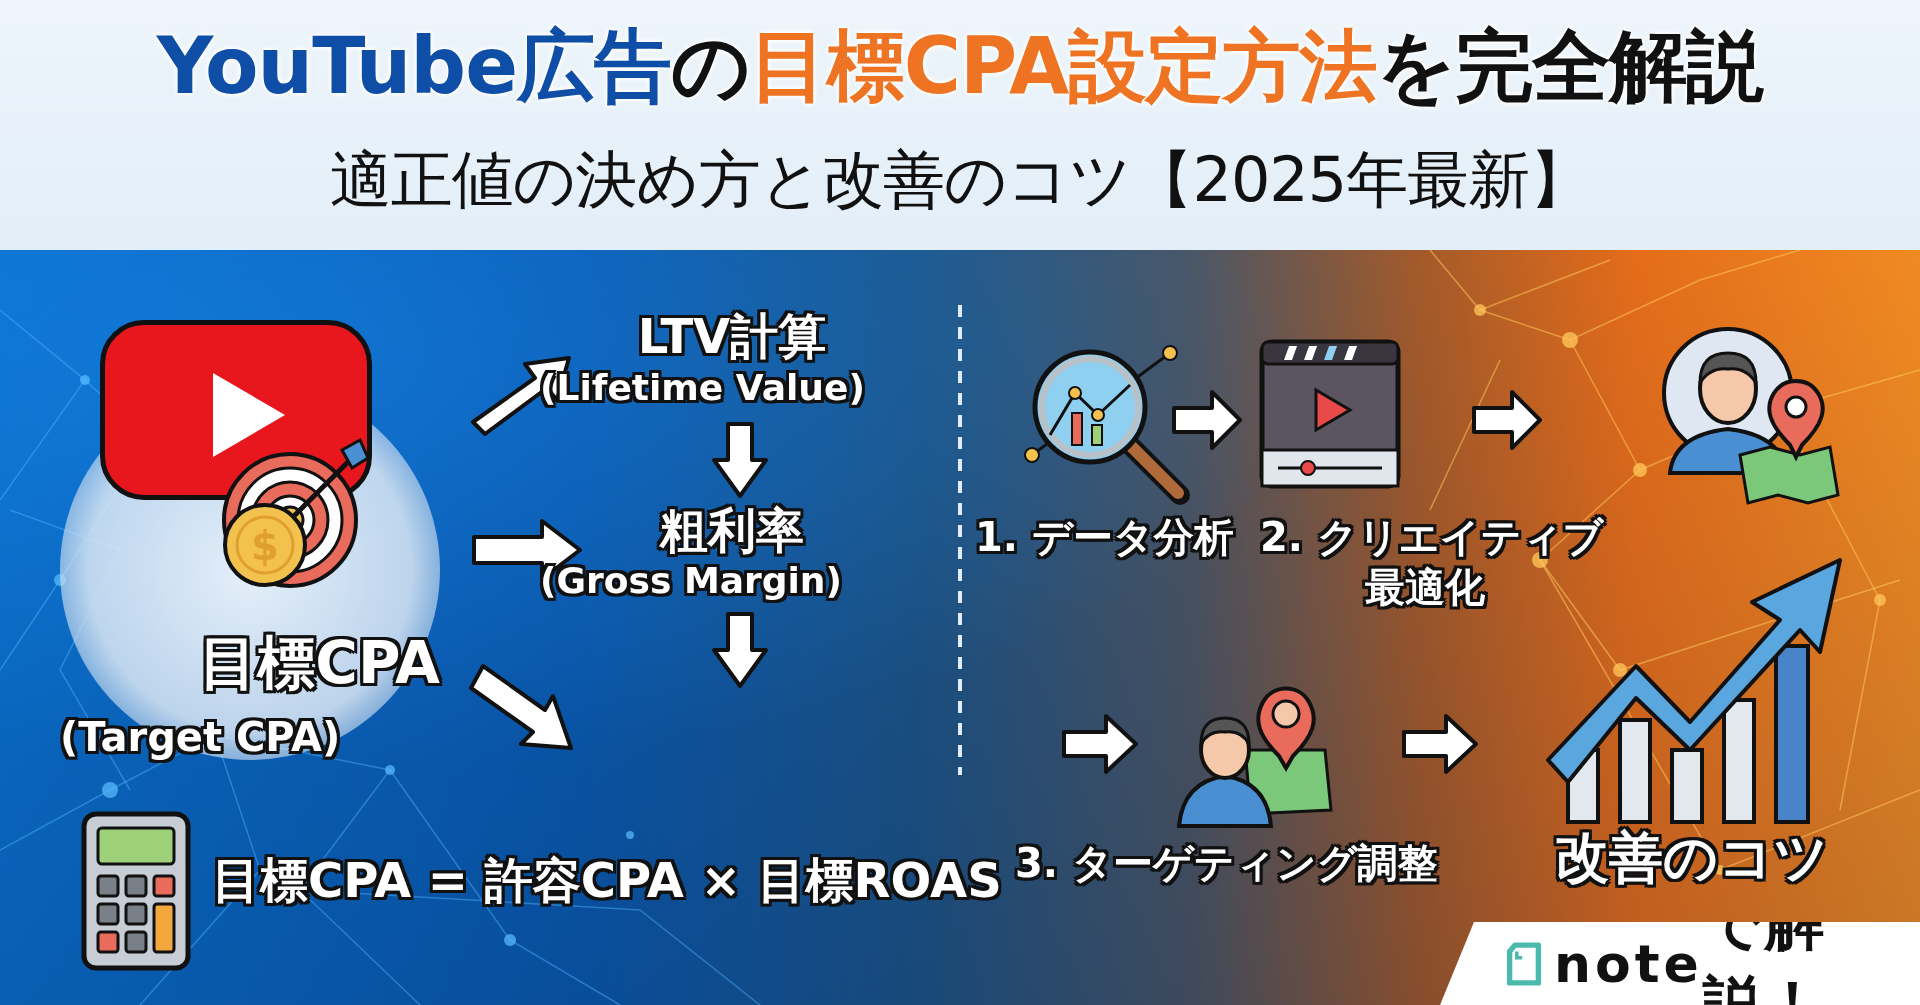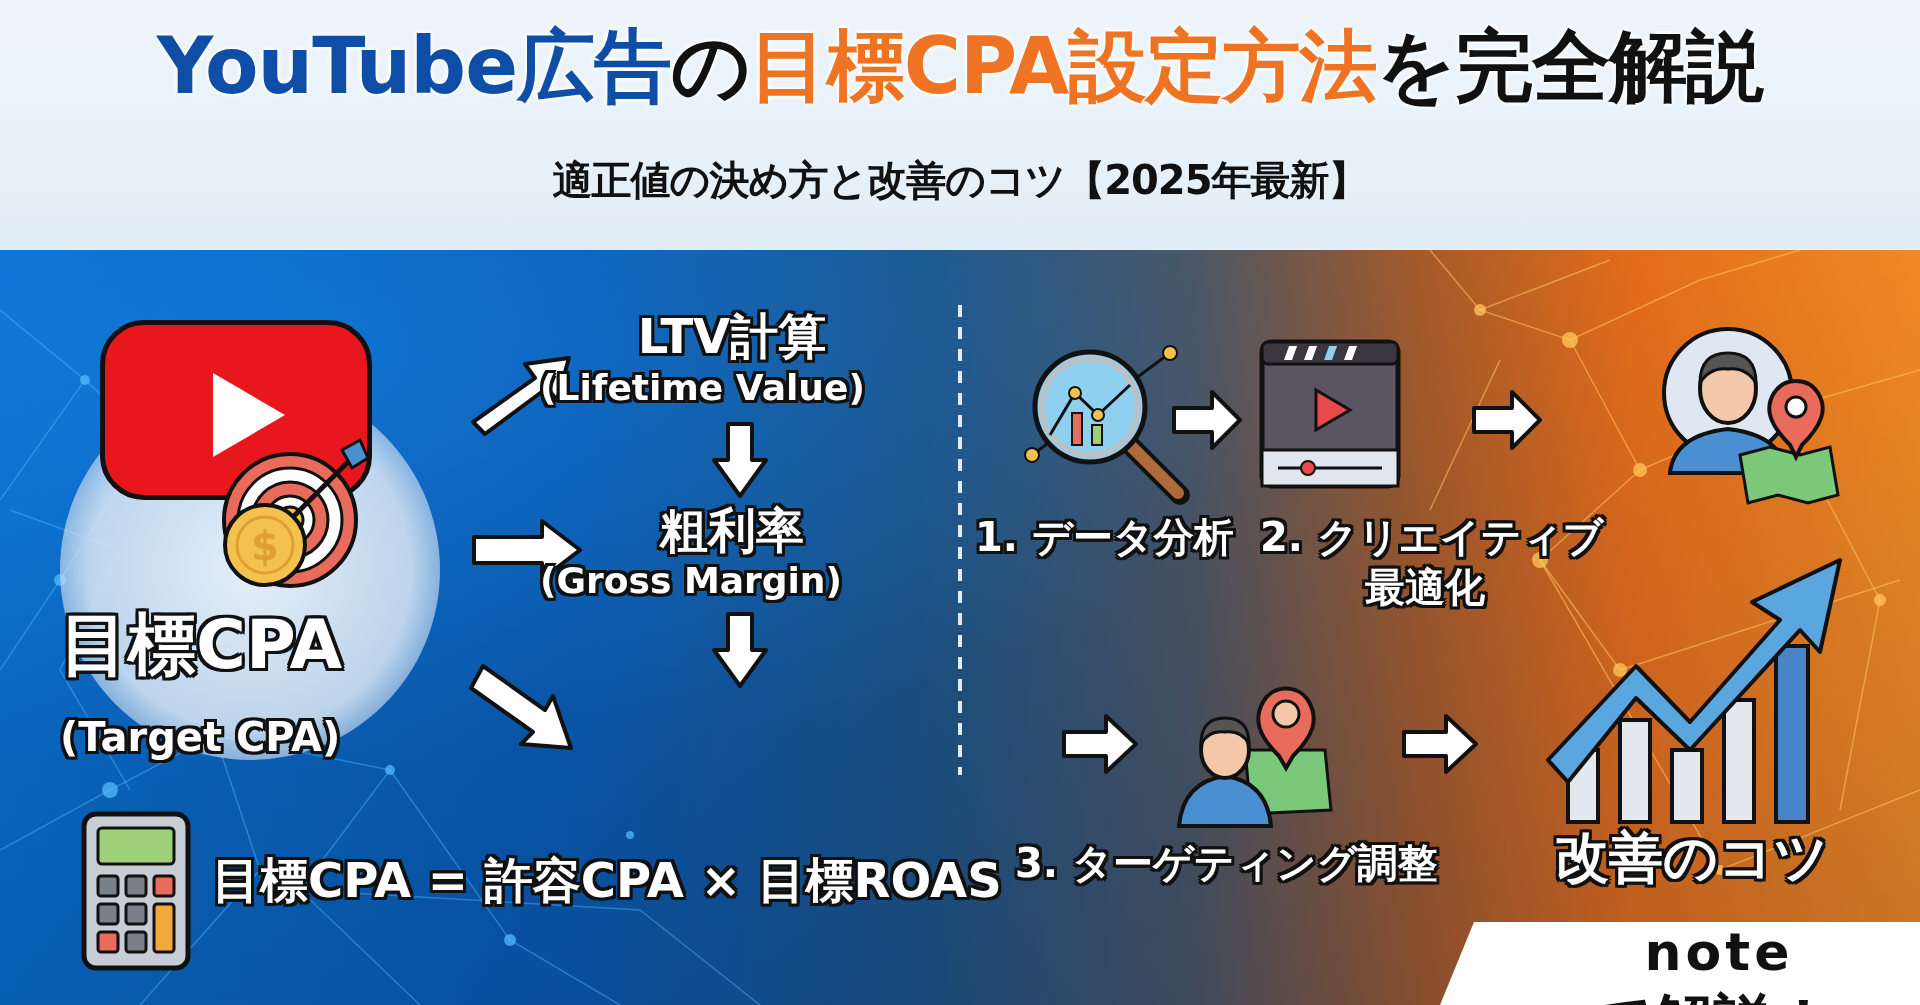--- a/index.html
+++ b/index.html
@@ -23,21 +23,21 @@
   }
   .title span {
     -webkit-text-stroke: 0px;
     text-shadow: 0 0 4px #fff, 0 0 4px #fff, 0 0 6px #fff;
   }
   .t-blue { color: #0e4ea6; }
   .t-black { color: #111; }
   .t-orange { color: #ee7322; }
   .subtitle {
     position: absolute; left: 0; right: 0; top: 140px;
-    font-size: 40px; font-weight: bold; color: #111; line-height: 80px;
+    font-size: 62px; font-weight: normal; color: #111; line-height: 80px;
     white-space: nowrap; letter-spacing: -1px;
   }
 
   
   .main {
     position: absolute; left: 0; top: 250px; width: 1920px; height: 755px;
     background: linear-gradient(90deg, #0a6fcc 0%, #0a5ab0 30%, #1d5486 48%, #4b5563 62%, #a45a2a 74%, #e46c1a 85%, #f08a22 100%);
     overflow: hidden;
   }
   .main::before {
@@ -66,22 +66,22 @@
     background: #e8161d; border: 5px solid #111; border-radius: 44px;
   }
   .yt-play {
     position: absolute; left: 108px; top: 48px; width: 0; height: 0;
     border-left: 72px solid #fff; border-top: 42px solid transparent; border-bottom: 42px solid transparent;
   }
   .target-icon { position: absolute; left: 220px; top: 170px; }
   .coin-icon { position: absolute; left: 220px; top: 250px; }
 
   .target-cpa-label {
-    position: absolute; left: 60px; top: 360px; width: 380px; text-align: left;
-    font-size: 68px; line-height: 70px;
+    position: absolute; left: 60px; top: 378px; width: 380px; text-align: right;
+    font-size: 58px; line-height: 70px;
   }
   .target-cpa-sub {
     position: absolute; left: 60px; top: 462px; width: 380px; 
     font-size: 40px; line-height: 50px;
   }
 
   .arrow { position: absolute; }
 
   .flow-title { position: absolute; left: 532px; width: 400px; text-align: center; font-size: 48px; line-height: 56px; }
   .flow-sub { position: absolute; left: 540px; width: 400px; text-align: left; font-size: 36px; line-height: 46px; }
@@ -95,21 +95,21 @@
   }
 
   .step-label { position: absolute; font-size: 40px; line-height: 50px; text-align: center; }
 
   .improve-label { position: absolute; left: 1555px; top: 575px; font-size: 54px; line-height: 66px; }
 
   .note-badge {
     position: absolute; left: 1440px; top: 672px; width: 480px; height: 83px;
     background: #fff;
     clip-path: polygon(34px 0, 100% 0, 100% 100%, 0 100%);
-    display: flex; align-items: center; padding-left: 66px; flex-direction: column;
+    display: flex; align-items: center; padding-left: 66px;
   }
   .note-logo-text { font-size: 52px; font-weight: bold; color: #111; letter-spacing: 4px; margin-left: 12px; font-family: "DejaVu Sans", sans-serif; }
   .note-cta { font-size: 60px; font-weight: bold; color: #111; }
 </style>
 </head>
 <body>
 
 <div class="header">
   <div class="title">
     <span class="t-blue">YouTube広告</span><span class="t-black">の</span><span class="t-orange">目標CPA設定方法</span><span class="t-black">を完全解説</span>

